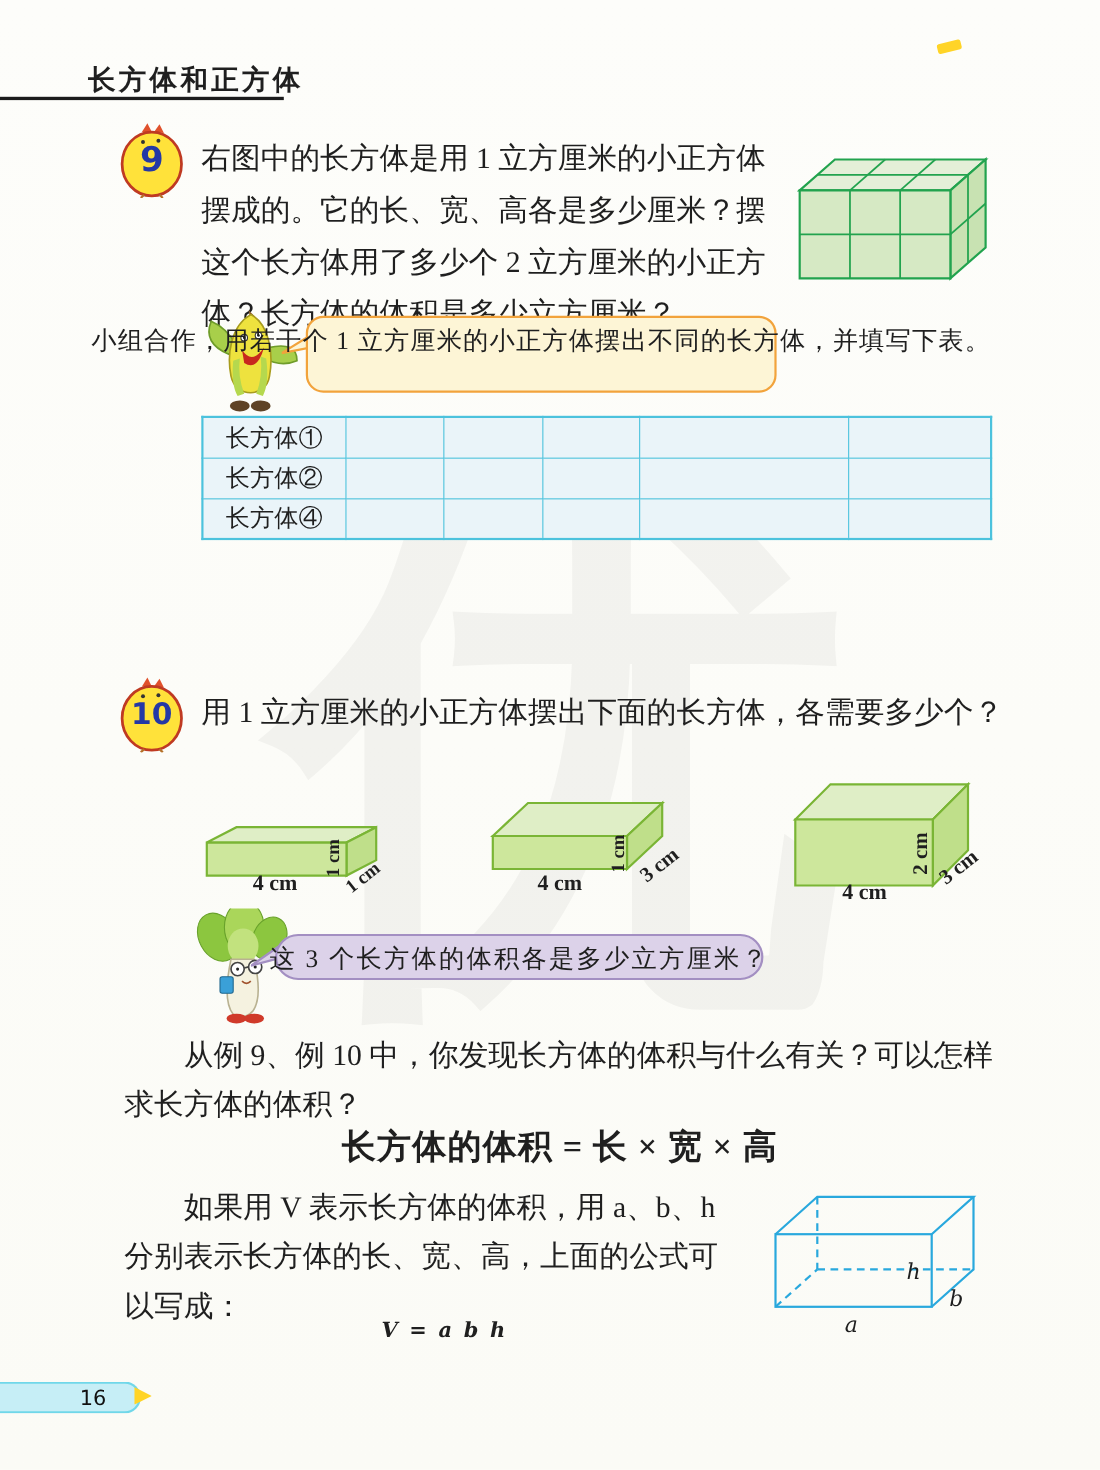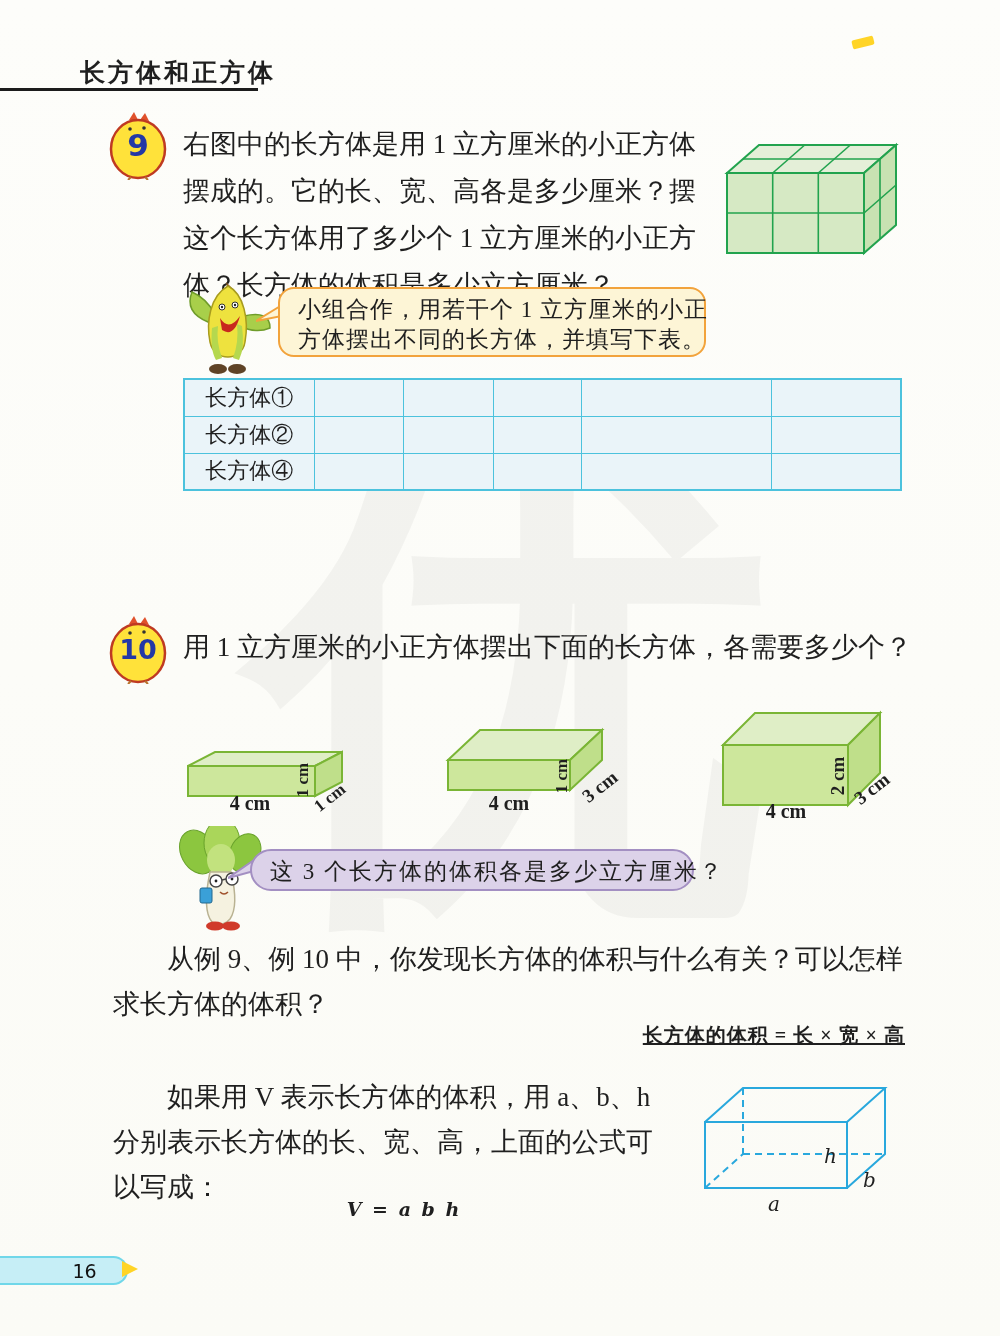--- a/index.html
+++ b/index.html
@@ -7,34 +7,34 @@
        font-family:"Liberation Serif",serif;color:#1f1f1f;}
   #page{position:relative;width:1000px;height:1336px;background:linear-gradient(180deg,#fdfdfa 0%,#fbfbf6 100%);}
   .abs{position:absolute;}
   .zh{font-family:"Liberation Serif",serif;}
   .body-text{font-size:27px;line-height:45px;white-space:nowrap;}
   .watermark{font-size:520px;color:#000;opacity:0.035;font-weight:bold;user-select:none;pointer-events:none;}
   .title{font-size:25px;font-weight:bold;letter-spacing:3px;}
   .rule{background:#1c1c1c;}
   .badge-num{display:flex;align-items:center;justify-content:center;
              font-family:"DejaVu Sans",sans-serif;font-weight:bold;color:#2438a6;}
-  .bubble{box-sizing:border-box;border-radius:16px;display:flex;flex-direction:column;
-          justify-content:flex-start;padding:6px 18px;}
+  .bubble{box-sizing:border-box;border-radius:16px;display:flex;flex-direction:row;
+          justify-content:center;padding:6px 18px;}
   .bubble1{background:#fdf5d6;border:2px solid #f2a33c;}
   .bubble2{background:#dcd2e9;border:2px solid #a38fc2;border-radius:22px;}
   .bubble-line{font-size:23px;line-height:30px;white-space:nowrap;letter-spacing:1px;}
   table.fill{border-collapse:collapse;table-layout:fixed;}
   table.fill td,table.fill th{border:1.6px solid #4cc2dd;background:#eaf4f9;
      font-size:22px;font-weight:normal;text-align:center;vertical-align:middle;padding:0;}
   table.fill{border:2px solid #4cc2dd;}
   .dim{font-weight:bold;white-space:nowrap;}
   .dim-len{font-size:20px;width:60px;text-align:center;}
   .dim-rot{font-size:17px;width:40px;text-align:center;transform:rotate(-90deg);}
   .dim-diag{font-size:17px;width:44px;text-align:center;transform:rotate(-38deg);}
-  .formula-cn{font-size:20px;font-weight:bold;letter-spacing:1px;text-align:right;width:792px;text-decoration:underline;}
+  .formula-cn{font-size:31px;font-weight:bold;letter-spacing:1px;text-align:center;width:792px;}
   .formula-alg{font-size:19px;font-style:italic;font-weight:bold;text-align:center;width:582px;
                font-family:"DejaVu Serif",serif;letter-spacing:2px;}
   .wf-label{font-size:20px;font-style:italic;font-family:"DejaVu Serif",serif;}
   .pill{box-sizing:border-box;background:#c6eef6;border:2px solid #70d7e9;border-left:none;
         border-radius:0 15px 15px 0;display:flex;align-items:center;justify-content:center;}
   .pill-num{font-family:"DejaVu Sans",sans-serif;font-size:19px;color:#111;padding-left:55px;}
   .accent{background:#ffd427;}
 </style>
 </head>
 <body>
@@ -53,21 +53,21 @@
     <ellipse cx="32" cy="39" rx="27" ry="29" fill="#ffe23a" stroke="#bf3a22" stroke-width="2.5"></ellipse>
     <circle cx="24" cy="19" r="1.8" fill="#333"></circle>
     <circle cx="38" cy="18" r="1.8" fill="#333"></circle>
     <line x1="25" y1="67" x2="22" y2="70" stroke="#b5712a" stroke-width="2"></line>
     <line x1="39" y1="67" x2="42" y2="70" stroke="#b5712a" stroke-width="2"></line>
   </svg>
   <div class="abs badge-num" style="left:106px;top:116px;width:64px;height:58px;font-size:31px;">9</div>
 
   <div class="abs body-text zh" style="left:183px;top:122px;">右图中的长方体是用 1 立方厘米的小正方体</div>
   <div class="abs body-text zh" style="left:183px;top:169px;">摆成的。它的长、宽、高各是多少厘米？摆</div>
-  <div class="abs body-text zh" style="left:183px;top:216px;">这个长方体用了多少个 1 立方厘米的小正方</div>
+  <div class="abs body-text zh" style="left:183px;top:216px;">这个长方体用了多少个 2 立方厘米的小正方</div>
   <div class="abs body-text zh" style="left:183px;top:263px;">体？长方体的体积是多少立方厘米？</div>
 
   <svg class="abs" style="left:722px;top:135px;" width="255" height="125">
     <polygon points="5,38 37,10 174,10 142,38" fill="#e4efd8" stroke="#22a34e" stroke-width="2"></polygon>
     <polygon points="142,38 174,10 174,90 142,118" fill="#c8e2b2" stroke="#22a34e" stroke-width="2"></polygon>
     <polygon points="5,38 142,38 142,118 5,118" fill="#d6e9c4" stroke="#22a34e" stroke-width="2"></polygon>
     <line x1="50.7" y1="38" x2="50.7" y2="118" stroke="#22a34e" stroke-width="1.6"></line>
     <line x1="96.3" y1="38" x2="96.3" y2="118" stroke="#22a34e" stroke-width="1.6"></line>
     <line x1="5" y1="78" x2="142" y2="78" stroke="#22a34e" stroke-width="1.6"></line>
     <line x1="50.7" y1="38" x2="82.7" y2="10" stroke="#22a34e" stroke-width="1.6"></line>

